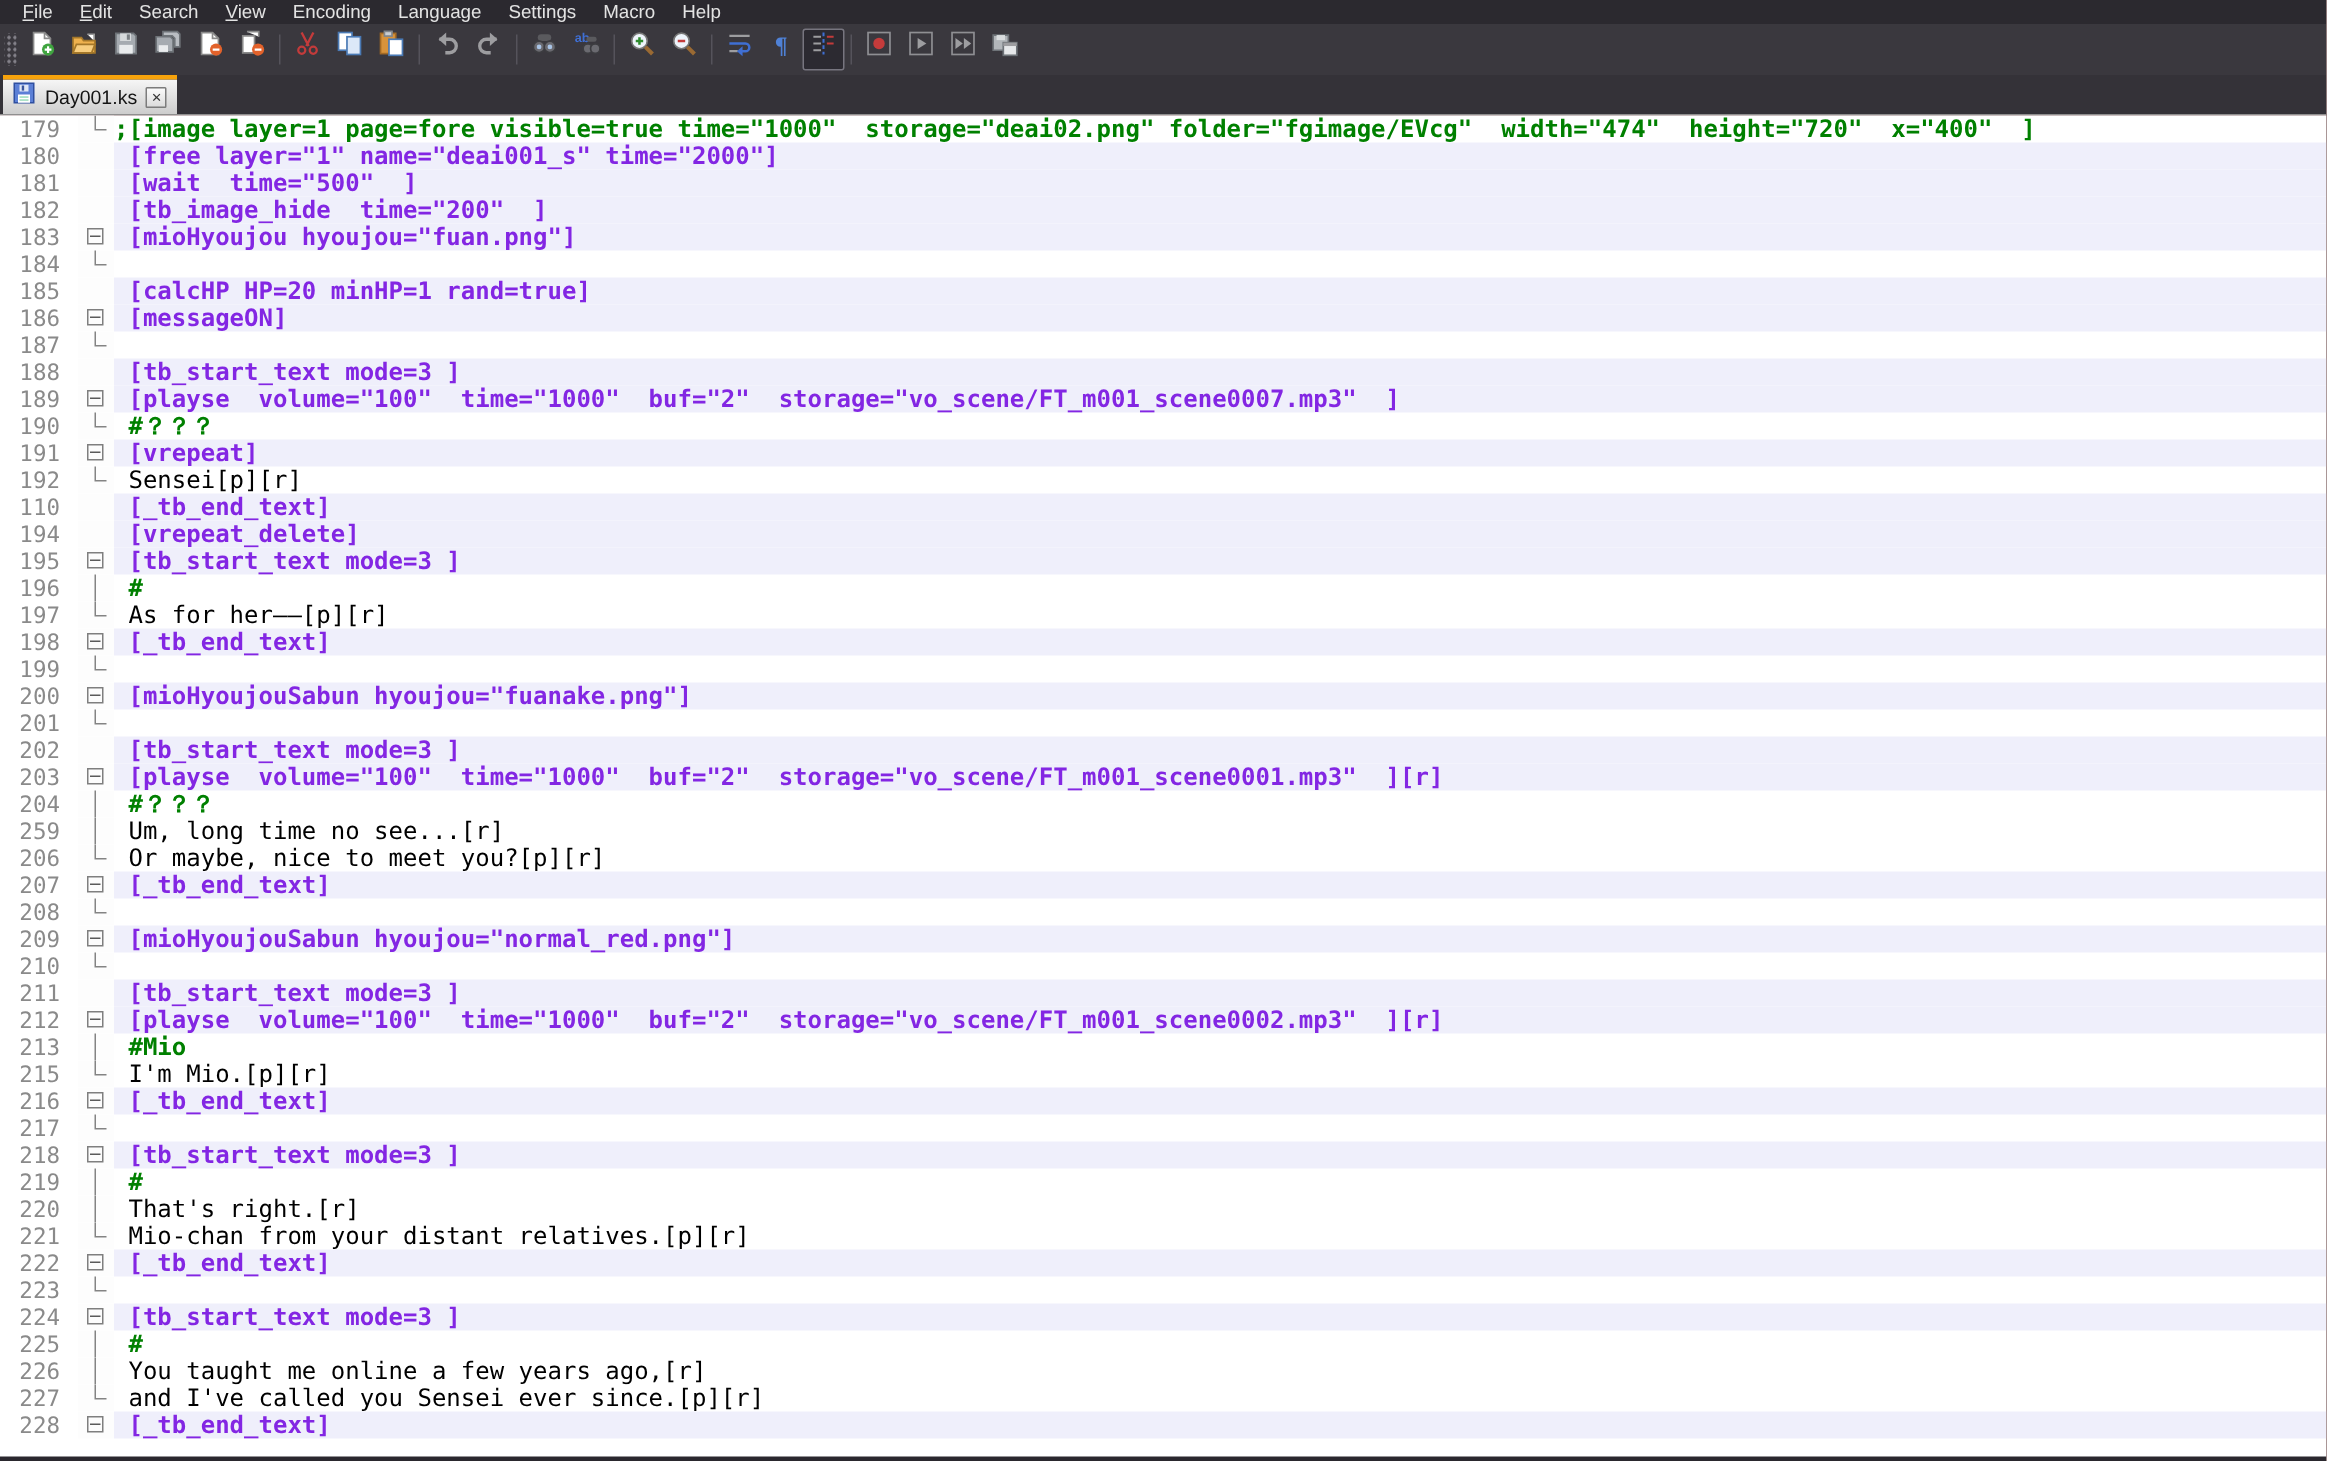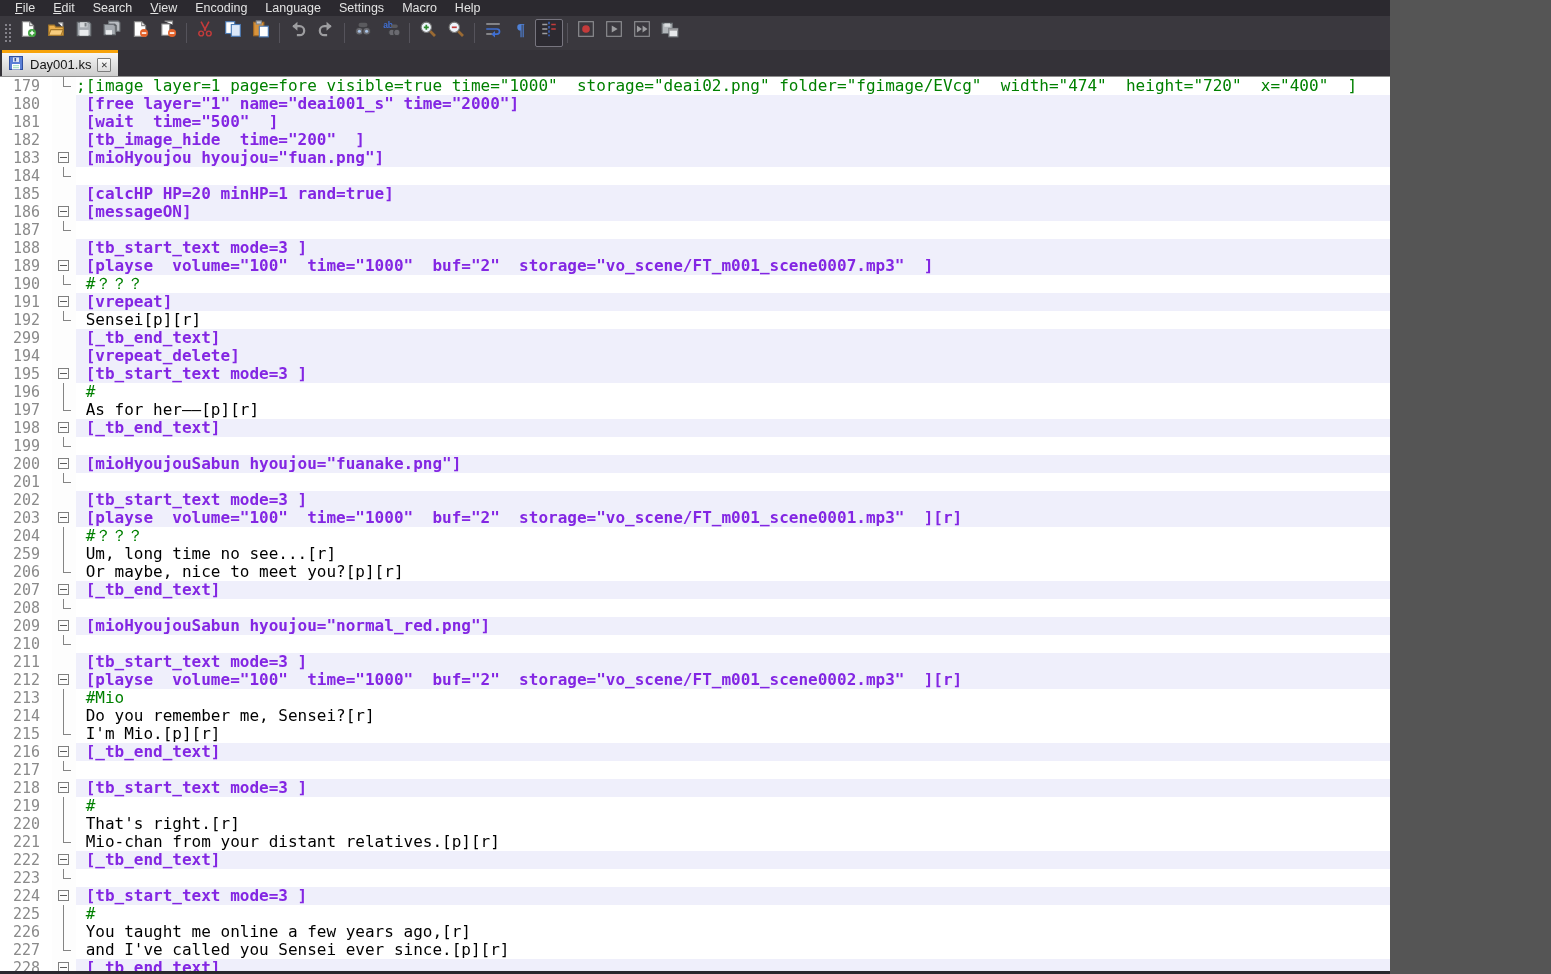--- a/index.html
+++ b/index.html
@@ -1,16 +1,16 @@
 <!DOCTYPE html>
 <html><head>
 <meta charset="utf-8">
 <style>
   html,body{margin:0;padding:0;background:#555;}
-  .window{position:relative;width:1390px;height:974px;overflow:hidden;background:#fca5a5;
+  .window{position:relative;width:1551px;height:974px;overflow:hidden;background:#fca5a5;
           font-family:"Liberation Sans",sans-serif;}
 
   
   .menubar{height:16px;background:#2b292f;display:flex;align-items:center;padding-left:6px;}
   .mitem{color:#e3e3e3;font-size:12.5px;line-height:16px;padding:0 9px;cursor:default;}
   .mitem u{text-decoration:underline;}
 
   
   .toolbar{height:34px;background:#3a383e;display:flex;align-items:center;padding-left:2px;}
   .grip{width:8px;height:22px;margin:0 3px 0 1px;
@@ -40,21 +40,21 @@
   .fold{flex:0 0 24px;position:relative;background:#fdfdfd;}
   .fbox{position:absolute;left:6px;top:3px;width:11px;height:11px;border:1px solid #7f7f7f;
         background:#fcfcfc;box-sizing:border-box;}
   .fbox::after{content:"";position:absolute;left:1px;right:1px;top:4px;border-top:1px solid #5a5a5a;}
   .fold.f-mid::before{content:"";position:absolute;left:11px;top:0;height:18px;width:1px;background:#848484;}
   .fold.f-end::before{content:"";position:absolute;left:11px;top:0;height:9px;width:1px;background:#848484;}
   .fold.f-end::after{content:"";position:absolute;left:11px;top:9px;width:8px;height:1px;background:#848484;}
   .code{flex:1;font:16px/18px "DejaVu Sans Mono",monospace;white-space:pre;overflow:hidden;color:#000;}
   .row.tag .code{background:#efeffb;}
   .row.tag .txt{color:#8326e3;font-weight:700;}
-  .row.comment .txt{color:#008000;}
+  .row.comment .txt{color:#008000;font-weight:bold;}
   .row.text .txt{color:#000;}
   .bottom-border{position:absolute;left:0;right:0;bottom:0;height:3px;background:#2a282e;z-index:5;}
 </style>
 </head>
 <body>
 
 <div class="window">
 
   <div class="menubar" id="menubar">
       <span class="mitem"><span class="mlabel"><u>F</u>ile</span></span>
@@ -365,21 +365,21 @@
           <span class="fbox"></span>
         </span>
     <span class="code"><span class="txt"> [vrepeat]</span></span>
   </div>
       <div class="row text">
     <span class="ln">192</span>
     <span class="fold f-end"></span>
     <span class="code"><span class="txt"> Sensei[p][r]</span></span>
   </div>
       <div class="row tag">
-    <span class="ln">299</span>
+    <span class="ln">110</span>
     <span class="fold"></span>
     <span class="code"><span class="txt"> [_tb_end_text]</span></span>
   </div>
       <div class="row tag">
     <span class="ln">194</span>
     <span class="fold"></span>
     <span class="code"><span class="txt"> [vrepeat_delete]</span></span>
   </div>
       <div class="row tag">
     <span class="ln">195</span>
@@ -482,25 +482,20 @@
     <span class="ln">212</span>
     <span class="fold">
           <span class="fbox"></span>
         </span>
     <span class="code"><span class="txt"> [playse  volume="100"  time="1000"  buf="2"  storage="vo_scene/FT_m001_scene0002.mp3"  ][r]</span></span>
   </div>
       <div class="row comment">
     <span class="ln">213</span>
     <span class="fold f-mid"></span>
     <span class="code"><span class="txt"> #Mio</span></span>
-  </div>
-      <div class="row text">
-    <span class="ln">214</span>
-    <span class="fold f-mid"></span>
-    <span class="code"><span class="txt"> Do you remember me, Sensei?[r]</span></span>
   </div>
       <div class="row text">
     <span class="ln">215</span>
     <span class="fold f-end"></span>
     <span class="code"><span class="txt"> I'm Mio.[p][r]</span></span>
   </div>
       <div class="row tag">
     <span class="ln">216</span>
     <span class="fold">
           <span class="fbox"></span>

